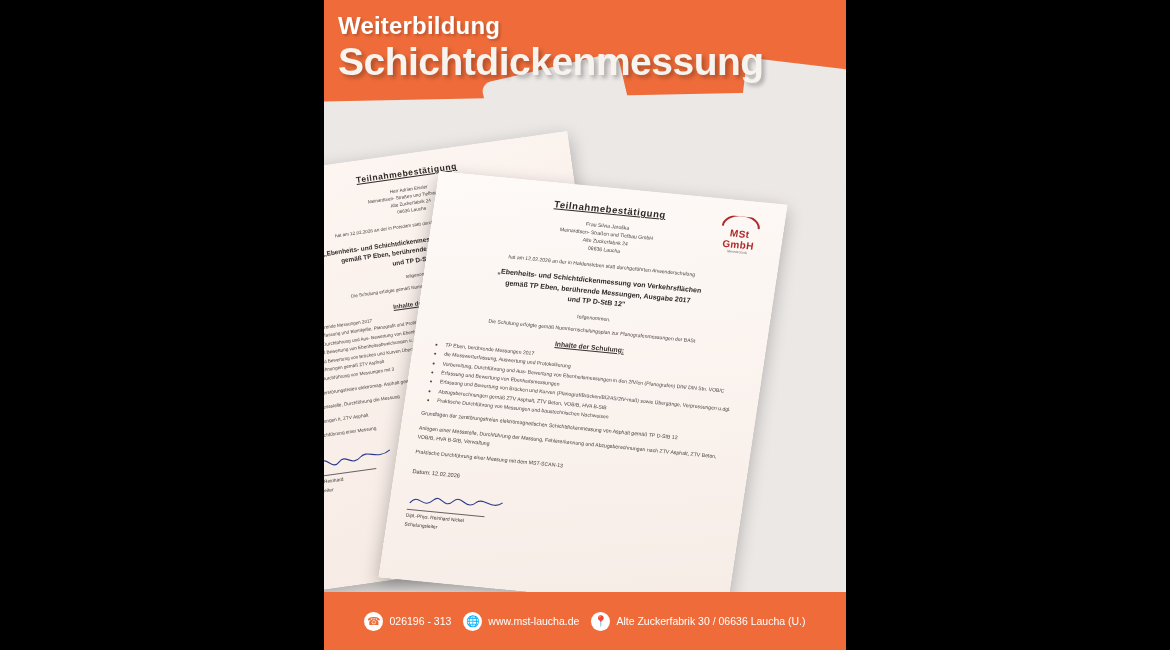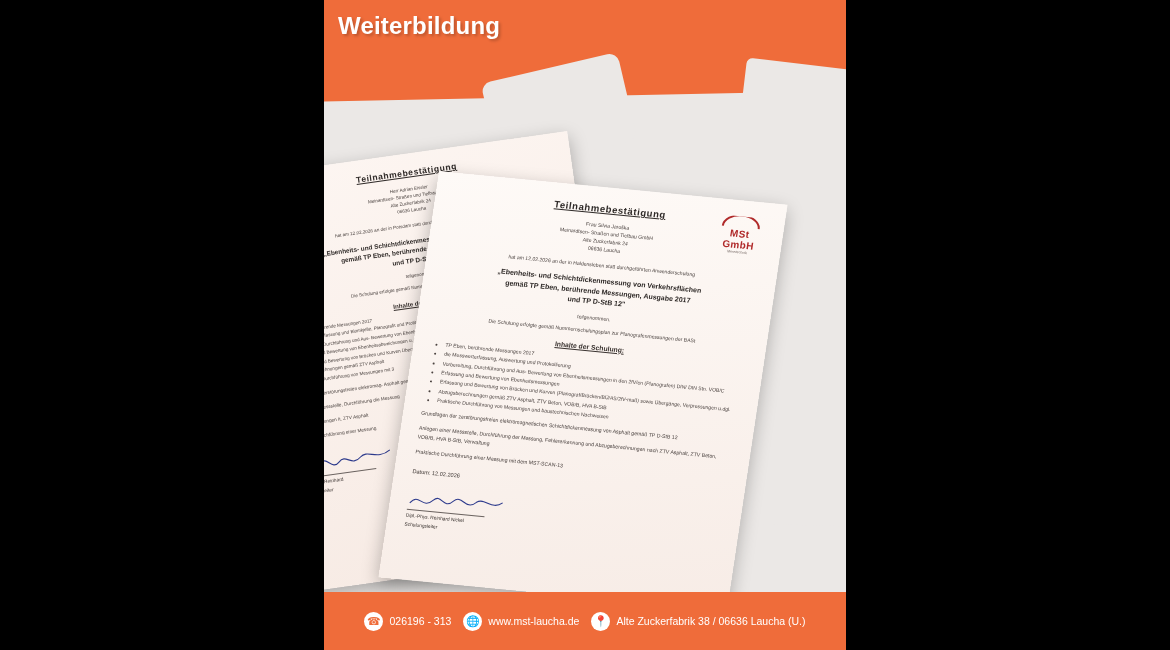--- a/index.html
+++ b/index.html
@@ -345,31 +345,32 @@
           <path d="M2 15 C10 3, 15 21, 25 10 C32 2, 36 19, 45 9 C53 1, 58 18, 68 8 C76 2, 84 15, 94 6" stroke="#2d3a8c" stroke-width="1.1" fill="none"></path>
         </svg>
         <div class="sig-line"></div>
         <div class="sig-name">Dipl.-Phys. Reinhard Nickel</div>
         <div class="sig-name">Schulungsleiter</div>
       </div>
     </div>
 
     <div class="header">
       <div class="kicker">Weiterbildung</div>
+      <div class="headline">Schichtdickenmessung</div>
     </div>
 
     <div class="footer">
       <div class="finfo">
         <span class="ficon">☎</span>
         <span>026196 - 313</span>
       </div>
       <div class="finfo">
         <span class="ficon">🌐</span>
         <span>www.mst-laucha.de</span>
       </div>
       <div class="finfo">
         <span class="ficon">📍</span>
-        <span>Alte Zuckerfabrik 38 / 06636 Laucha (U.)</span>
+        <span>Alte Zuckerfabrik 30 / 06636 Laucha (U.)</span>
       </div>
     </div>
 
   </div>
 </div>
 
 </body></html>

